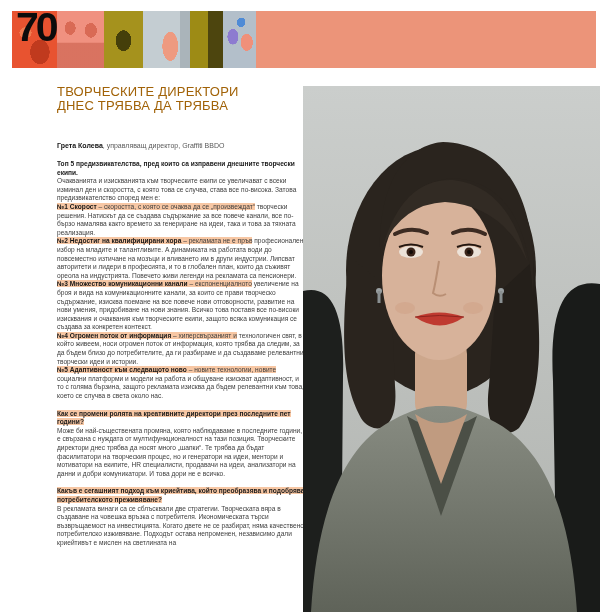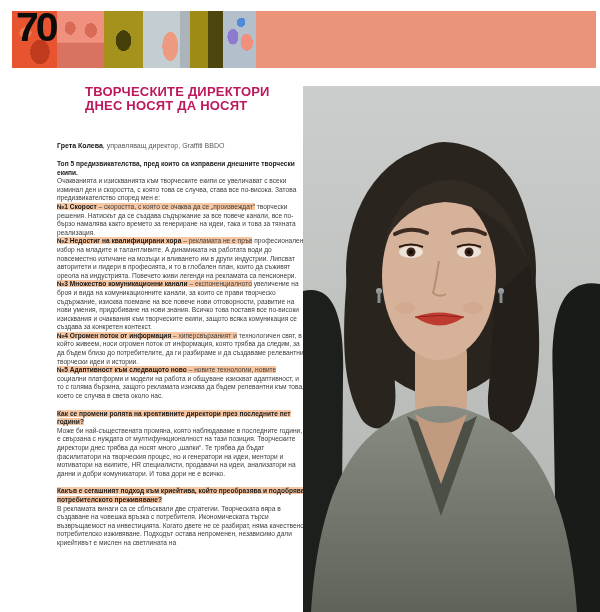--- a/index.html
+++ b/index.html
@@ -32,22 +32,22 @@
   .t6{width:33px;background:
       radial-gradient(ellipse 9px 13px at 30% 45%, #8d7bd0 0 60%, rgba(0,0,0,0) 61%),
       radial-gradient(ellipse 10px 14px at 72% 55%, #f0907a 0 60%, rgba(0,0,0,0) 61%),
       radial-gradient(ellipse 7px 8px at 55% 20%, #4f8bd6 0 60%, rgba(0,0,0,0) 61%),
       #b3bfca;}
   .t7{flex:1 1 auto;background:#ec9479;}
   .page-number{position:absolute;left:16px;top:7px;font-size:41px;font-weight:800;
       letter-spacing:-3px;color:#0c0c0c;line-height:1;z-index:3;}
 
   
-  .title{position:absolute;left:57px;top:85px;color:#be185d;font-weight:bold;
-      font-size:13px;line-height:13.5px;letter-spacing:.2px;margin-left:28px;}
+  .title{position:absolute;left:57px;top:85px;color:#a16207;font-weight:normal;
+      font-size:13px;line-height:13.5px;letter-spacing:.2px;}
   .byline{position:absolute;left:57px;top:142px;font-size:7px;color:#5a5a5a;}
   .byline b{color:#141414;}
   .bodycol{position:absolute;left:57px;top:160px;width:249px;font-size:6.6px;
       line-height:8.6px;color:#3d3d3d;}
   .bodycol p{margin:0;}
   .lead-head{font-weight:bold;color:#1a1a1a;}
   b.numlead{color:#161616;}
   .hl{background:#f7c7a4;box-decoration-break:clone;-webkit-box-decoration-break:clone;}
   .q{font-weight:bold;color:#1a1a1a;margin-top:9px !important;}
   .a{margin:0;}
@@ -66,21 +66,21 @@
     <div class="tile t3"></div>
     <div class="tile t4"></div>
     <div class="tile t5"></div>
     <div class="tile t6"></div>
     <div class="tile t7"></div>
   </div>
   <div class="page-number">70</div>
 
   <div class="title">
     <div>ТВОРЧЕСКИТЕ ДИРЕКТОРИ</div>
-    <div>ДНЕС НОСЯТ ДА НОСЯТ</div>
+    <div>ДНЕС ТРЯБВА ДА ТРЯБВА</div>
   </div>
 
   <div class="byline"><b>Грета Колева</b><span>, управляващ директор, Graffiti BBDO</span></div>
 
   <div class="bodycol">
     <p class="lead-head">Топ 5 предизвикателства, пред които са изправени днешните творчески екипи.</p>
     <p>Очакванията и изискванията към творческите екипи се увеличават с всеки изминал ден и скоростта, с която това се случва, става все по-висока. Затова предизвикателство според мен е:</p>
 
     <p><span class="hl"><b class="numlead">№1 Скорост</b><span> – скоростта, с която се очаква да се „произвеждат“</span></span><span> творчески решения. Натискът да се създава съдържание за все повече канали, все по-бързо намалява както времето за генериране на идеи, така и това за тяхната реализация.</span></p>
 

